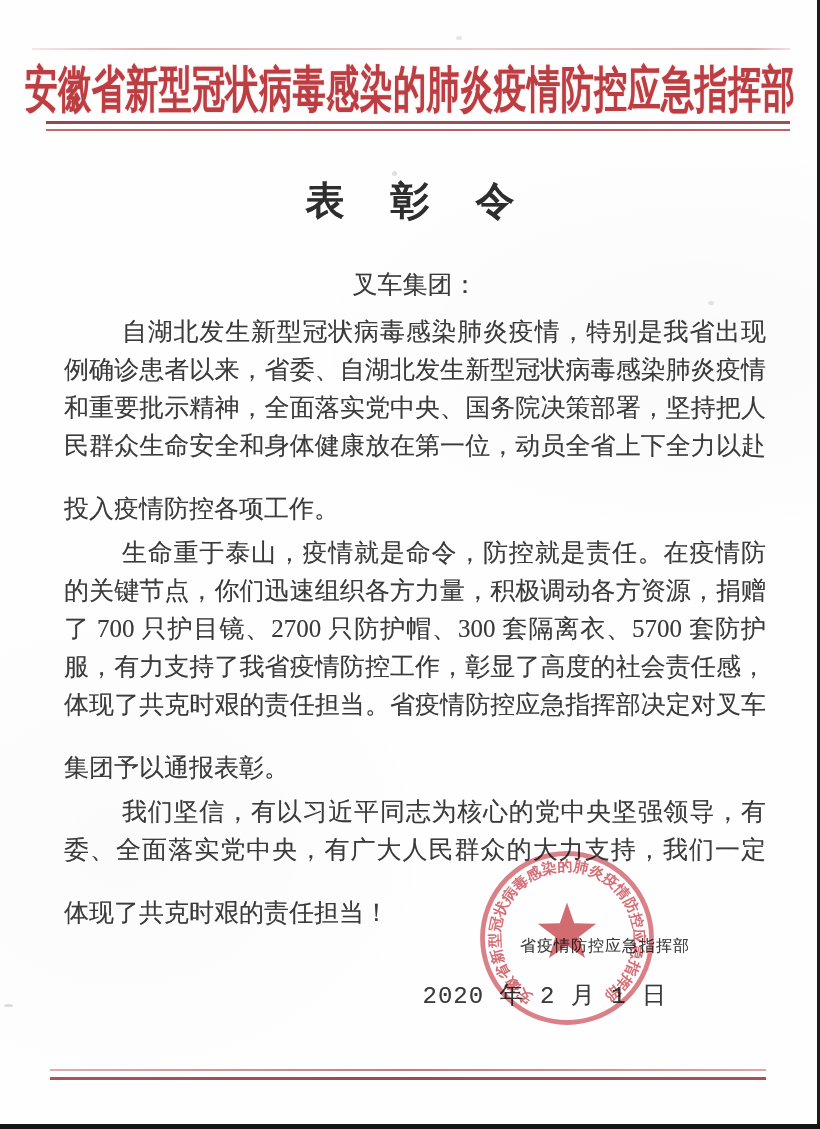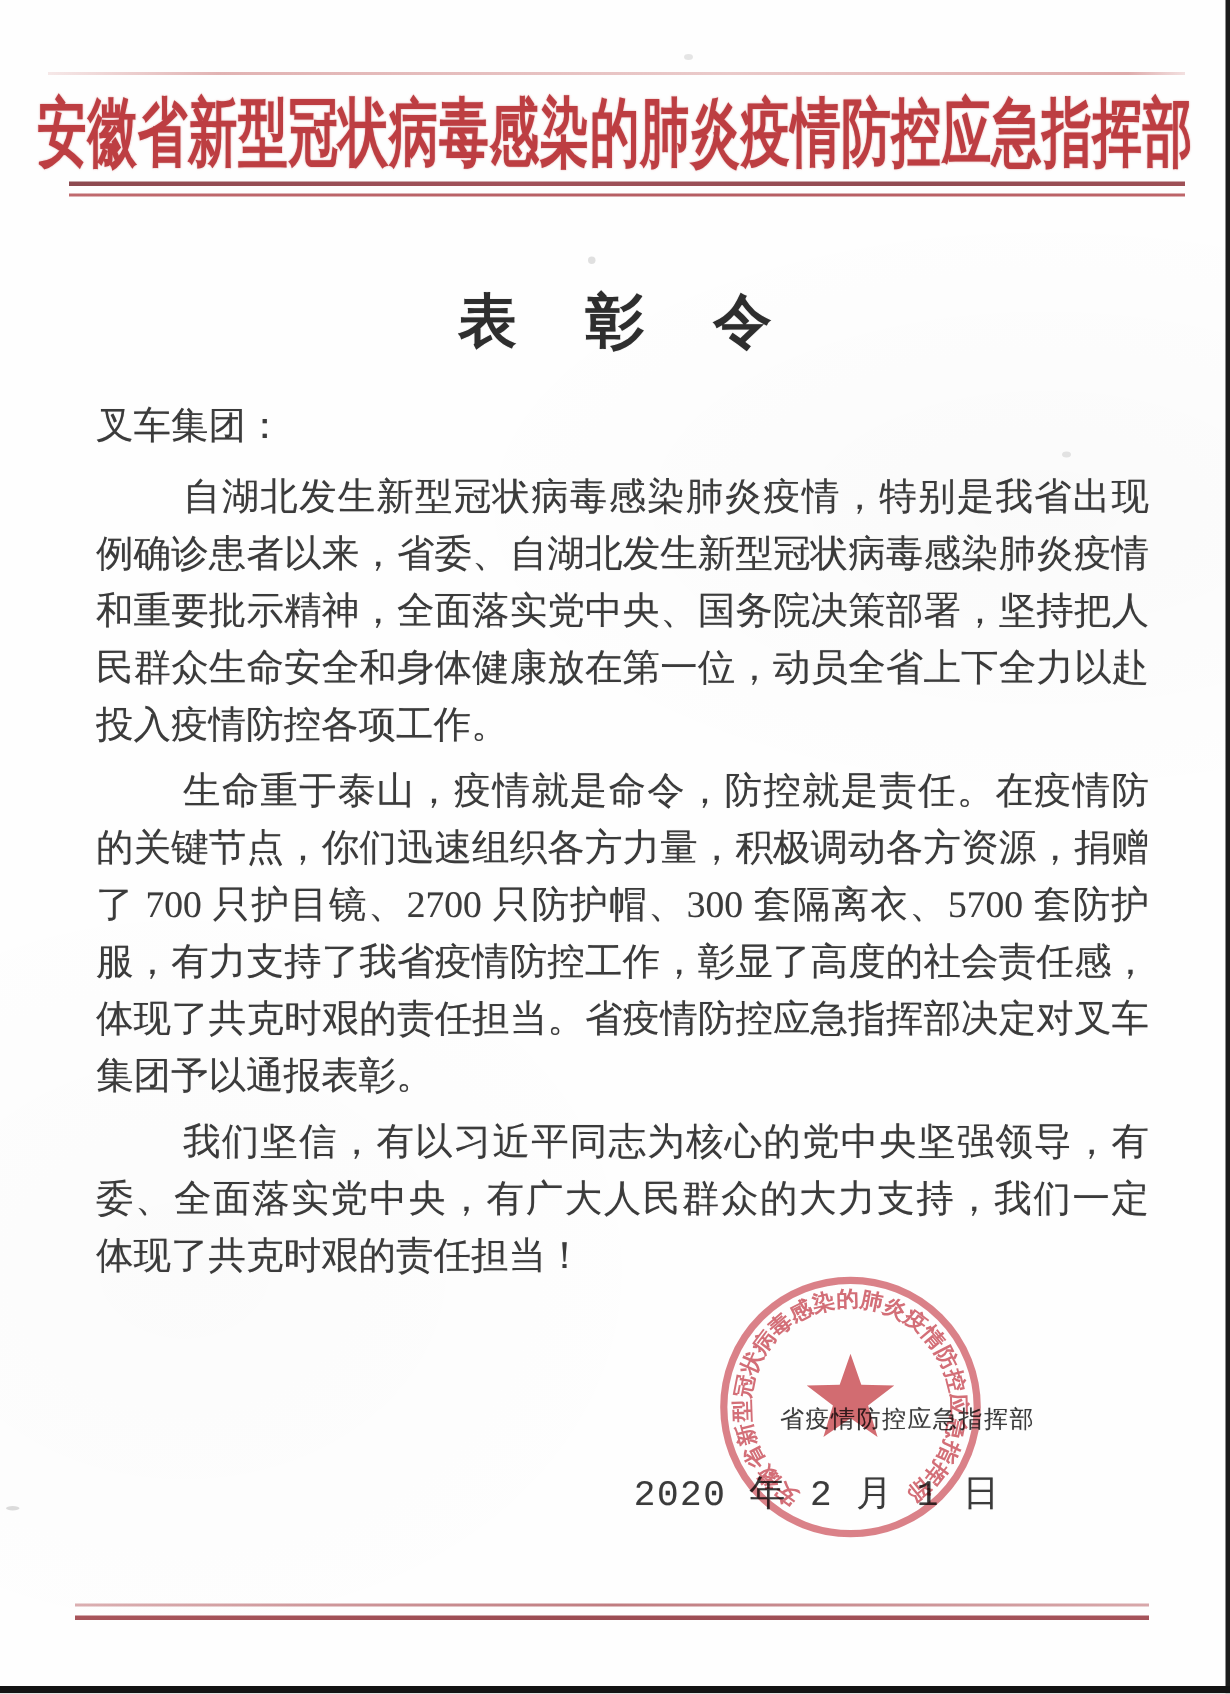--- a/index.html
+++ b/index.html
@@ -33,32 +33,31 @@
     background:linear-gradient(90deg,#8d4a50,#a2525a 40%,#914b52 75%,#9e5056);}
   .header-rule-b{position:absolute;top:129px;left:46px;width:744px;height:2px;
     background:linear-gradient(90deg,#c06a6e,#b55e63 55%,#bd6468);}
   
   .doc-title{
     position:absolute;top:174px;left:0;width:820px;
     text-align:center;
     font-size:39px;font-weight:bold;color:#2e2e2e;
     letter-spacing:46px;padding-left:46px;box-sizing:border-box;
     text-shadow:0 0 .6px rgba(0,0,0,.4);
-    margin-top:13px;
   }
   
   .doc-body{
     position:absolute;top:266px;left:64px;width:702px;
     font-size:25px;color:#3b3b3b;line-height:38px;
     text-shadow:0 0 .5px rgba(0,0,0,.3);
   }
-  .salutation{text-align:left;line-height:38px;margin-bottom:9px;}
+  .salutation{text-align:center;line-height:38px;margin-bottom:9px;}
   .paragraph{margin-top:6px;}
   .jline{text-align:justify;text-align-last:justify;height:38px;overflow:hidden;}
-  .jline.jlast{text-align-last:left;}
+  .jline.jlast{text-align-last:left;margin-top:25px;}
   .jline.indent{padding-left:58px;}
   
   .sig-issuer{position:absolute;top:936px;right:130px;font-size:16px;color:#3b3b3b;
     letter-spacing:1px;text-shadow:0 0 .5px rgba(0,0,0,.3);}
   .sig-date{position:absolute;top:979px;right:153px;font-size:24px;color:#3b3b3b;
     letter-spacing:1px;text-shadow:0 0 .5px rgba(0,0,0,.3);font-family:Liberation Mono, monospace;}
   
   .seal{position:absolute;left:471px;top:842px;width:192px;height:192px;
     mix-blend-mode:multiply;opacity:.88;}
   

